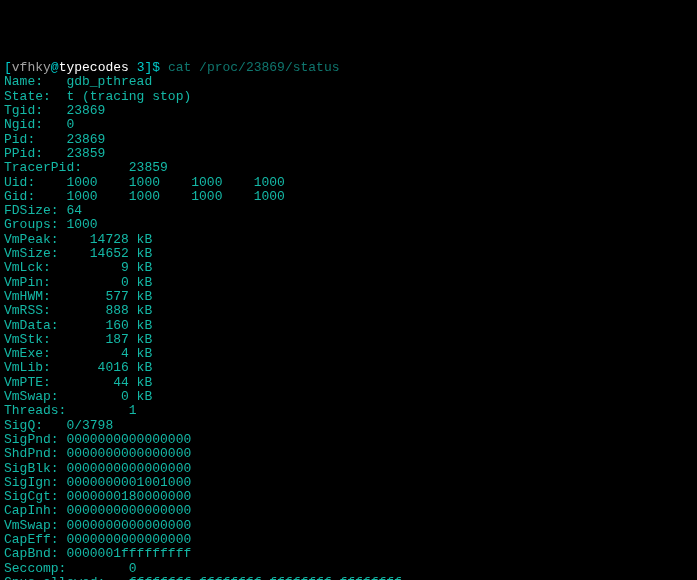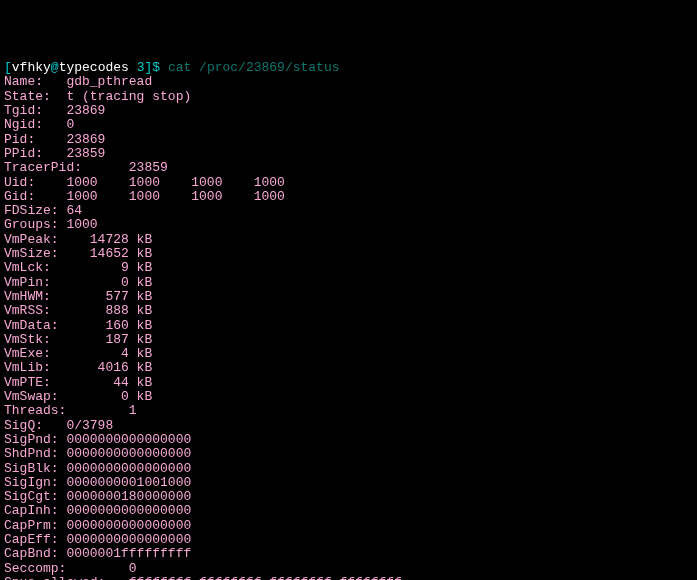--- a/index.html
+++ b/index.html
@@ -16,37 +16,37 @@
       padding: 4px;
       width: 697px;
       height: 580px;
       white-space: pre;
       overflow: hidden;
     }
     .prompt-bracket {
       color: #00cccc;
     }
     .prompt-user {
-      color: #ffffff;
+      color: #a3a3a3;
       font-family: Liberation Mono, monospace;
     }
     .prompt-at {
       color: #00cccc;
     }
     .prompt-host {
       color: #ffffff;
     }
     .prompt-path {
       color: #00cccc;
     }
     .command {
       color: #0f766e;
     }
     .output {
-      color: #f9a8d4;
+      color: #14b8a6;
     }
   </style>
 </head>
 <body>
 
 
 
 <div><span><span class="prompt-bracket">[</span><span class="prompt-user">vfhky</span><span class="prompt-at">@</span><span class="prompt-host">typecodes</span><span class="prompt-path"> 3</span><span class="prompt-bracket">]</span><span class="prompt-bracket">$ </span><span class="command">cat /proc/23869/status</span></span>
 <span class="output">Name:   gdb_pthread</span>
 <span class="output">State:  t (tracing stop)</span>
@@ -72,21 +72,21 @@
 <span class="output">VmPTE:        44 kB</span>
 <span class="output">VmSwap:        0 kB</span>
 <span class="output">Threads:        1</span>
 <span class="output">SigQ:   0/3798</span>
 <span class="output">SigPnd: 0000000000000000</span>
 <span class="output">ShdPnd: 0000000000000000</span>
 <span class="output">SigBlk: 0000000000000000</span>
 <span class="output">SigIgn: 0000000001001000</span>
 <span class="output">SigCgt: 0000000180000000</span>
 <span class="output">CapInh: 0000000000000000</span>
-<span class="output">CapPrm: 0000000000000000</span>
+<span class="output">VmSwap: 0000000000000000</span>
 <span class="output">CapEff: 0000000000000000</span>
 <span class="output">CapBnd: 0000001fffffffff</span>
 <span class="output">Seccomp:        0</span>
 <span class="output">Cpus_allowed:   ffffffff,ffffffff,ffffffff,ffffffff</span>
 
 
 
 
 
 

